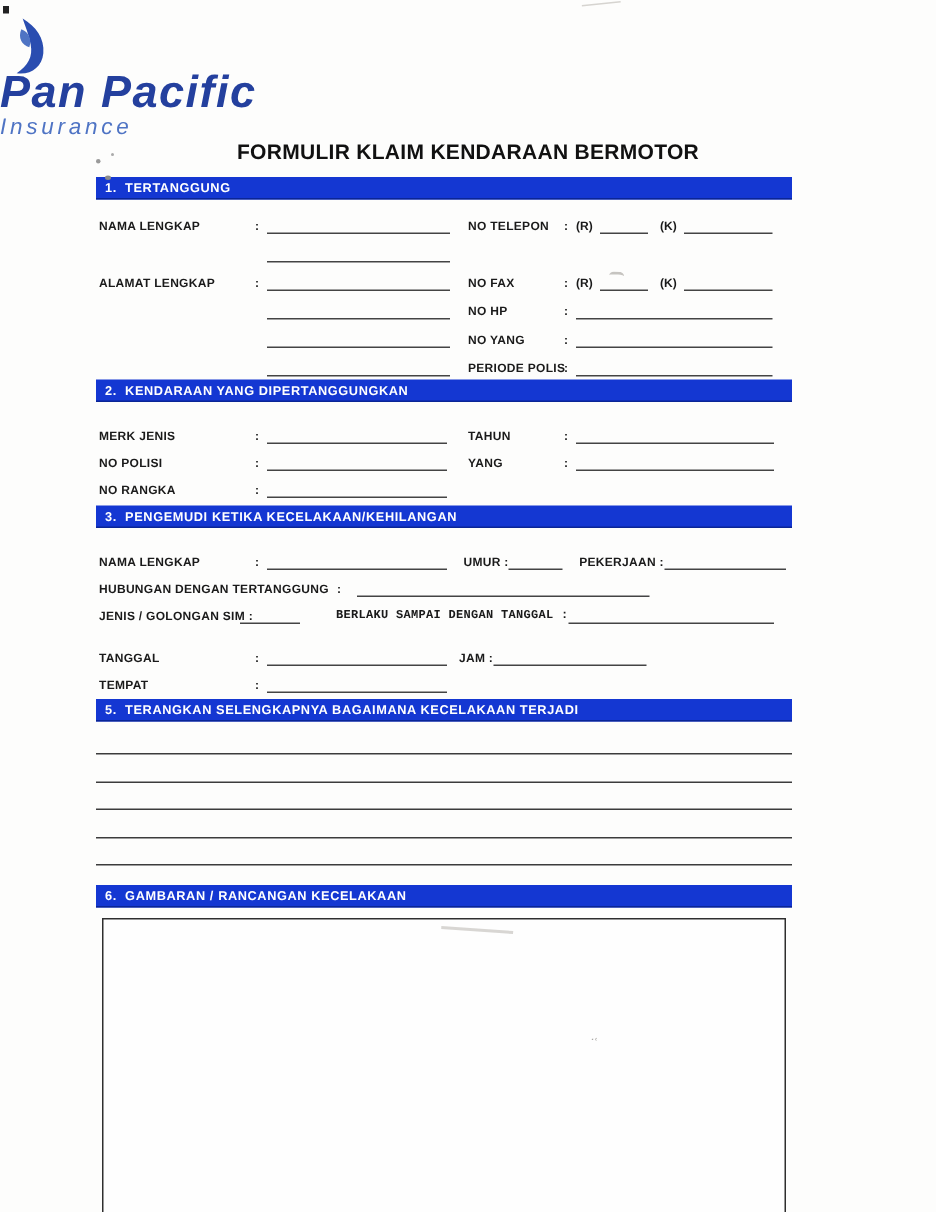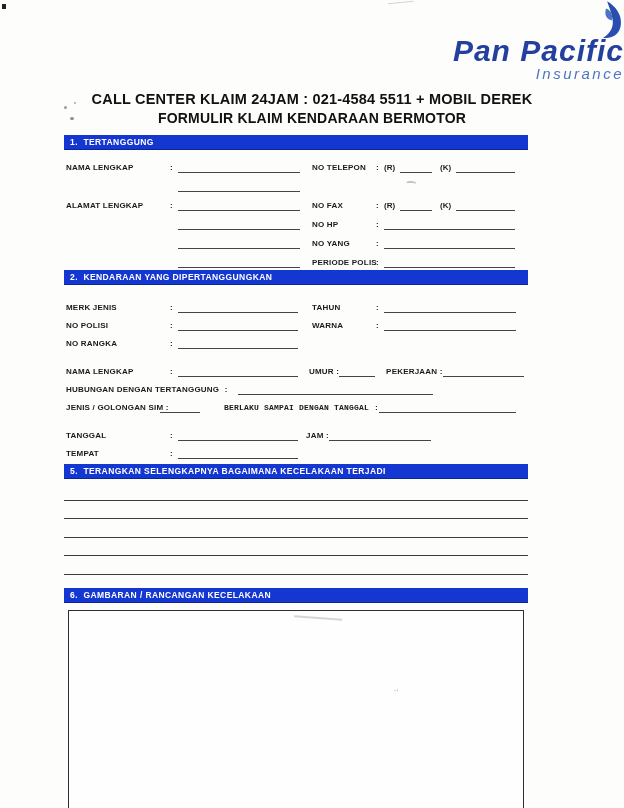--- a/index.html
+++ b/index.html
@@ -10,21 +10,21 @@
     --line:#444444;
   }
   *{box-sizing:border-box;margin:0;padding:0;}
   html,body{background:#e8e8e8;}
   body{font-family:"Liberation Sans",sans-serif;}
   .page{
     position:relative;width:624px;height:808px;background:#fdfdfc;
     overflow:hidden;margin:0 auto;color:var(--ink);
   }
   
-  .logo{text-align:right;line-height:0;}
+  .logo{padding-top:11px;text-align:left;line-height:0;}
   .logo svg{display:inline-block;}
   .brand{
     font-size:30px;font-weight:bold;font-style:italic;line-height:28px;
     color:var(--logo_primary);letter-spacing:1px;margin-top:-3px;
   }
   .tagline{
     font-size:15px;font-style:italic;line-height:15px;
     color:var(--logo_secondary);letter-spacing:2.5px;margin-top:1px;
   }
   
@@ -119,21 +119,20 @@
   <header class="logo">
     <svg width="32" height="40" viewBox="0 0 36 44">
       <path d="M17 1 C27 7 33.5 16 32.5 27 C31.5 37.5 23 43.5 12.5 42
                C21 36.5 24.8 29.5 23 20.5 C21.5 12.5 19 7 17 1 Z" fill="#2a4db0"></path>
       <path d="M16 9 C21.5 11 24 16.5 22 22.5 C16.5 21 13.2 15.5 16 9 Z" fill="#4f74c4"></path>
     </svg>
     <div class="brand">Pan Pacific</div>
     <div class="tagline">Insurance</div>
   </header>
 
-  <div class="h1">CALL CENTER KLAIM 24JAM : 021-4584 5511 + MOBIL DEREK</div>
   <div class="h2">FORMULIR KLAIM KENDARAAN BERMOTOR</div>
 
   <main class="form">
 
     <section>
       <div class="bar">1.  TERTANGGUNG</div>
       <div class="s1">
         <div class="s1-left">
           <div class="row">
             <span class="lbl w106">NAMA LENGKAP</span>
@@ -209,33 +208,34 @@
           <span class="gap12"></span>
           <span class="lbl w66">TAHUN</span>
           <span class="colon">:</span>
           <span class="line grow"></span>
         </div>
         <div class="row row-s">
           <span class="lbl w106">NO POLISI</span>
           <span class="colon">:</span>
           <span class="line w120"></span>
           <span class="gap12"></span>
-          <span class="lbl w66">WARNA</span>
+          <span class="lbl w66">YANG</span>
           <span class="colon">:</span>
           <span class="line grow"></span>
         </div>
         <div class="row row-s">
           <span class="lbl w106">NO RANGKA</span>
           <span class="colon">:</span>
           <span class="line w120"></span>
         </div>
       </div>
     </section>
 
     <section class="mt45">
+      <div class="bar">3.  PENGEMUDI KETIKA KECELAKAAN/KEHILANGAN</div>
       <div class="g">
         <div class="row row-s">
           <span class="lbl w106">NAMA LENGKAP</span>
           <span class="colon">:</span>
           <span class="line w120"></span>
           <span class="lbl uml">UMUR :</span>
           <span class="line w36"></span>
           <span class="lbl pkl">PEKERJAAN :</span>
           <span class="line w81"></span>
         </div>

